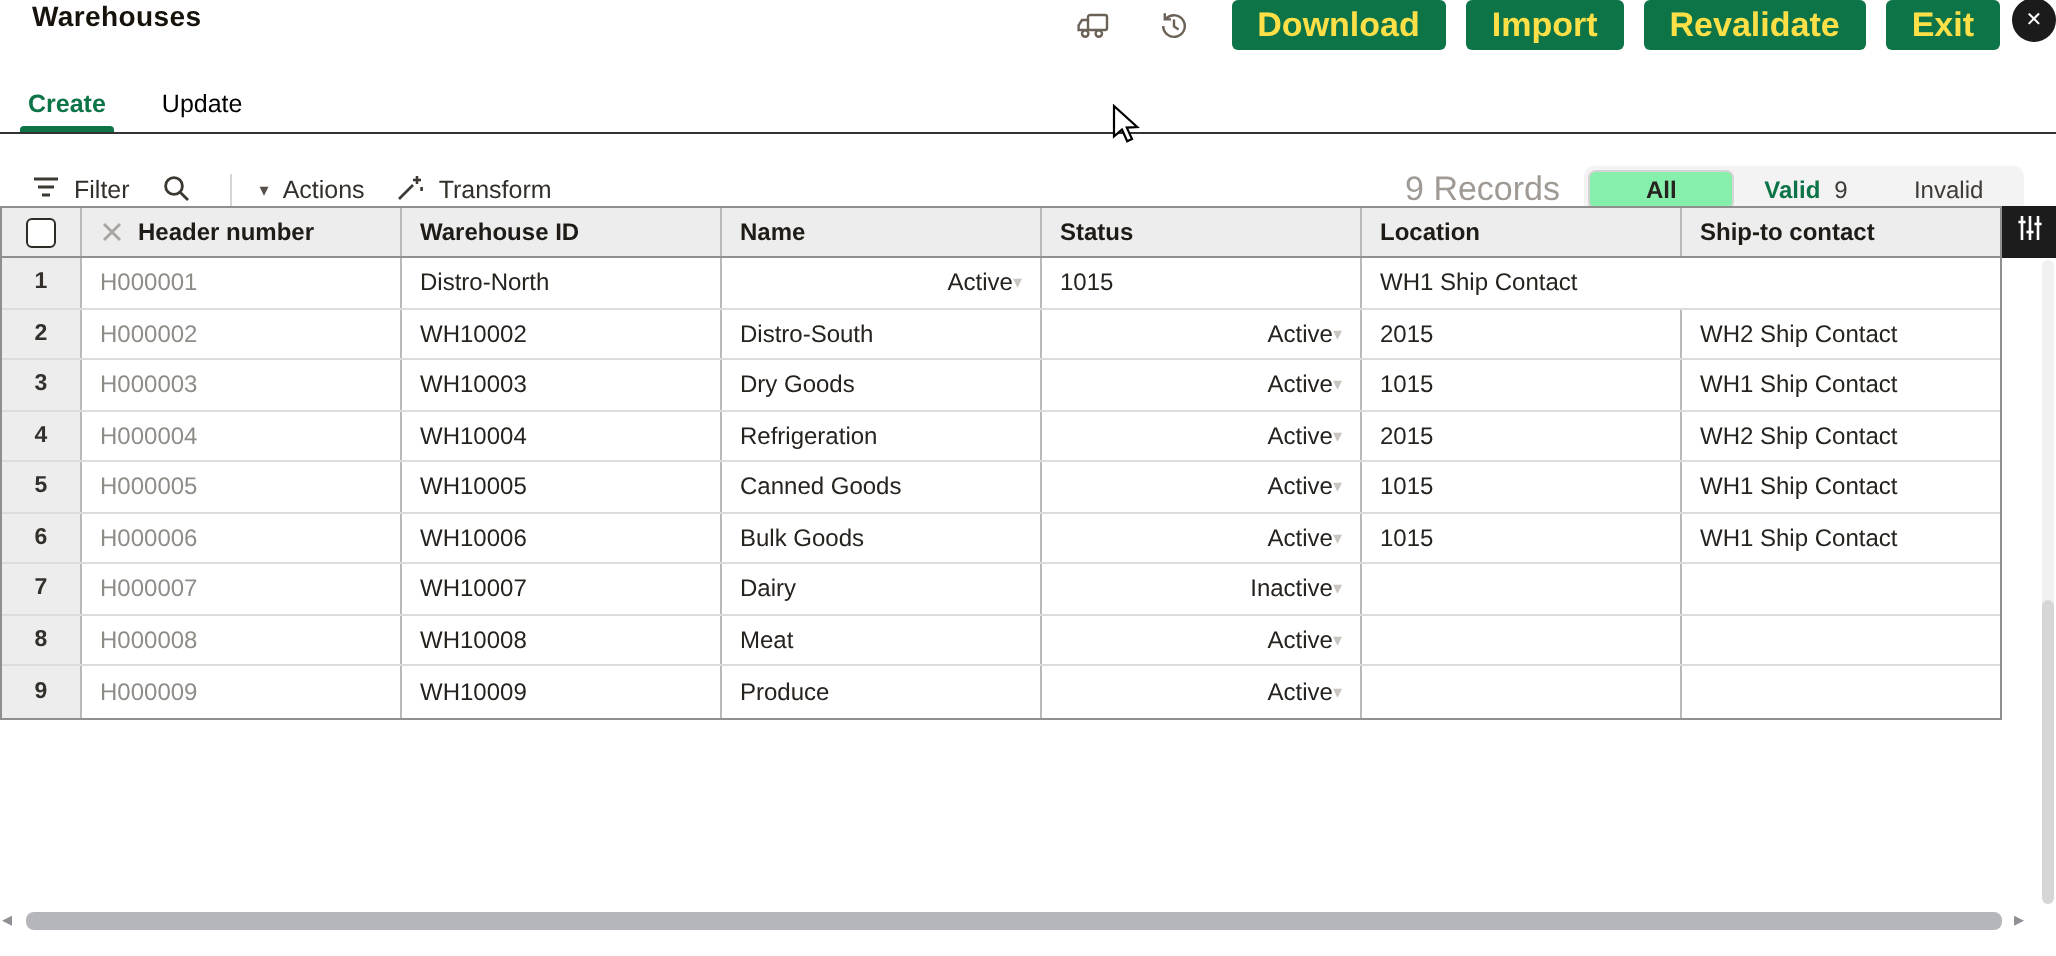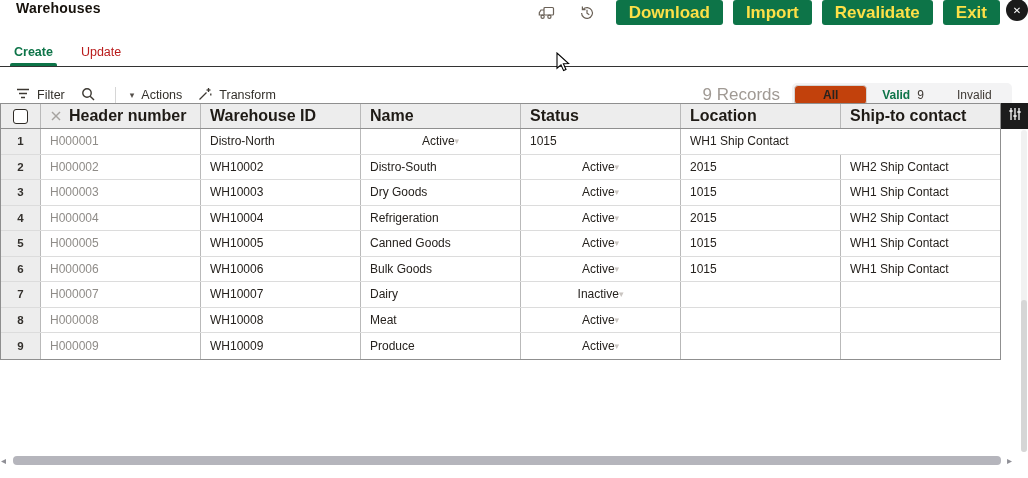--- a/index.html
+++ b/index.html
@@ -22,53 +22,53 @@
   .icon-btn{width:22px;height:22px;display:flex;align-items:center;justify-content:center;margin-right:8px;cursor:pointer}
   .btn{background:var(--accent);color:#fde047;border:none;border-radius:3px;height:25px;padding:0 13px;
        font-size:17px;font-weight:700;font-family:inherit;cursor:pointer;white-space:nowrap}
   .close-fab{position:absolute;left:1006px;top:-1px;width:22px;height:22px;border-radius:50%;
        background:#1b1b1b;color:#fff;display:flex;align-items:center;justify-content:center;
        font-size:10px;cursor:pointer;z-index:5}
 
   
   .tabs{position:absolute;top:40px;left:0;right:0;height:27px;border-bottom:1px solid #333;
         display:flex;align-items:flex-end;gap:24px;padding:0 12px}
-  .tab{font-size:12.5px;color:#b91c1c;padding:5px 2px 7px;position:relative;cursor:pointer}
+  .tab{font-size:12.5px;color:#000000;padding:5px 2px 7px;position:relative;cursor:pointer}
   .tab.active{color:var(--accent);font-weight:700}
   .tab.active::after{content:"";position:absolute;left:-2px;right:-2px;bottom:0;height:3px;
         background:var(--accent);border-radius:2px 2px 0 0}
 
   
   .toolbar{position:absolute;top:80px;left:0;right:0;height:30px;display:flex;align-items:center;
         padding:0 16px;font-size:12.5px;color:#33302b}
   .tb-item{display:flex;align-items:center;gap:7px;margin-right:16px;cursor:pointer;white-space:nowrap}
   .tb-divider{width:1px;height:17px;background:#d6d6d6;margin:0 14px 0 4px}
   .chev-sm{font-size:9px;color:#55504b}
   .records{margin-left:auto;color:#a09a94;font-size:17px;margin-right:12px;white-space:nowrap}
   .segmented{display:flex;background:#f3f3f4;border-radius:5px;padding:2px;width:220px;height:24px}
   .seg{flex:1;display:flex;align-items:center;justify-content:center;gap:7px;font-size:12px;
        color:#3f3a35;border-radius:4px;cursor:pointer}
-  .seg.active{background:#c2410c;border:1px solid #d4d4d4;font-weight:700;color:#26221e}
+  .seg.active{background:#86efac;border:1px solid #d4d4d4;font-weight:700;color:#26221e}
   .seg-valid{color:var(--valid);font-weight:700}
   .seg-count{color:#3f3a35;font-weight:400}
 
   
   .table{position:absolute;top:103px;left:0;width:1001px;border:1px solid #8f8f8f;background:#fff}
   .thead{display:flex;height:25px;background:var(--header-bg);border-bottom:1px solid #8f8f8f;
-        font-weight:700;font-size:16px;color:#1f1b16}
+        font-weight:700;font-size:12px;color:#1f1b16}
   .th,.td{border-right:1px solid var(--grid);padding:0 9px;display:flex;align-items:center;
         overflow:hidden;white-space:nowrap}
   .w-gutter{width:40px;justify-content:center;padding:0 4px}
   .w-col{width:160px}
   .w-last{flex:1;border-right:none}
   .tr{display:flex;height:25.5px;border-bottom:1px solid #dcdcdc;font-size:12px;color:#26221e;background:#fff}
   .tr:last-child{border-bottom:none}
   .gutter{background:var(--header-bg);justify-content:center;font-weight:700;color:#33302c;font-size:11.5px}
   .dim{color:#8f8c88}
-  .status-cell{justify-content:center;cursor:pointer}
+  .status-cell{justify-content:flex-end;cursor:pointer}
   .chev{color:#c9c5c1;font-size:9px}
   .cb{width:15px;height:15px;border:1.6px solid #2e2a25;border-radius:3px;background:#fff;cursor:pointer}
   .noedit{margin-right:7px;display:flex;align-items:center}
 
   .col-settings{position:absolute;left:1001px;top:103px;width:27px;height:26px;background:#1c1c1c;
         display:flex;align-items:center;justify-content:center;cursor:pointer}
 
   
   .vscroll-track{position:absolute;left:1021px;top:130px;width:6px;height:322px;background:#f1f1f1;border-radius:3px}
   .vscroll-thumb{position:absolute;left:1021px;top:300px;width:6px;height:152px;background:#d6d6d6;border-radius:3px;cursor:pointer}

